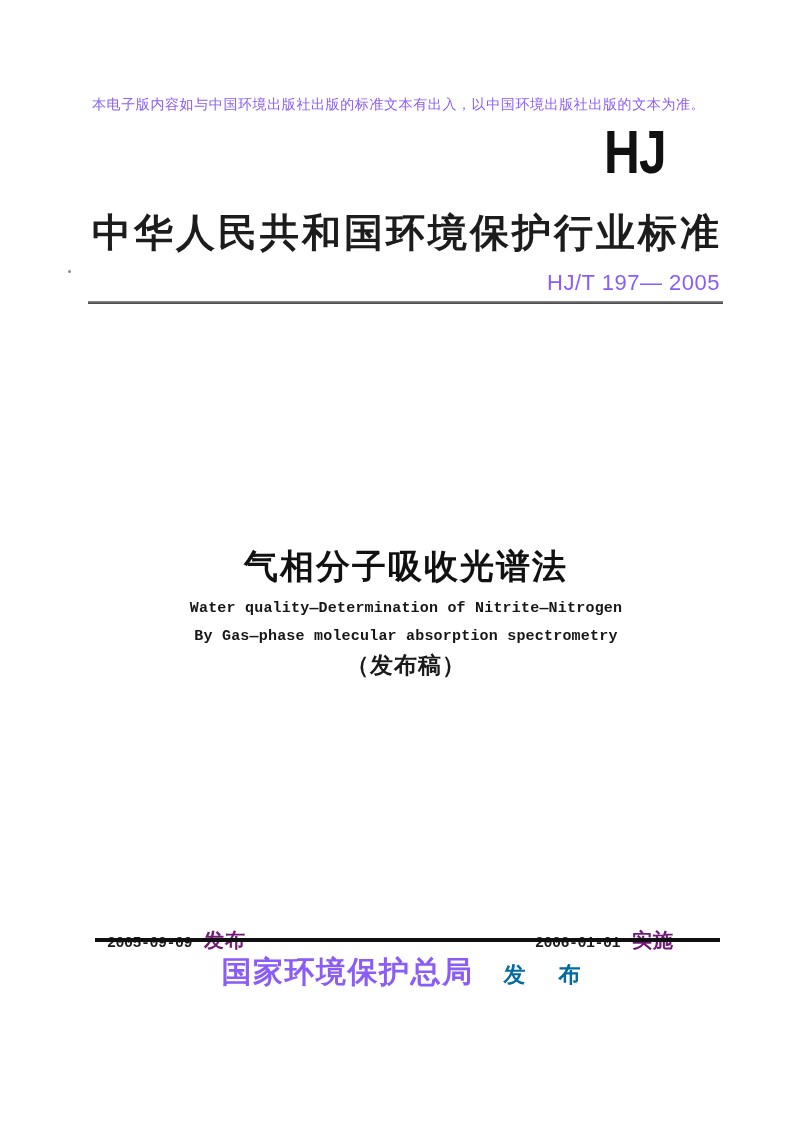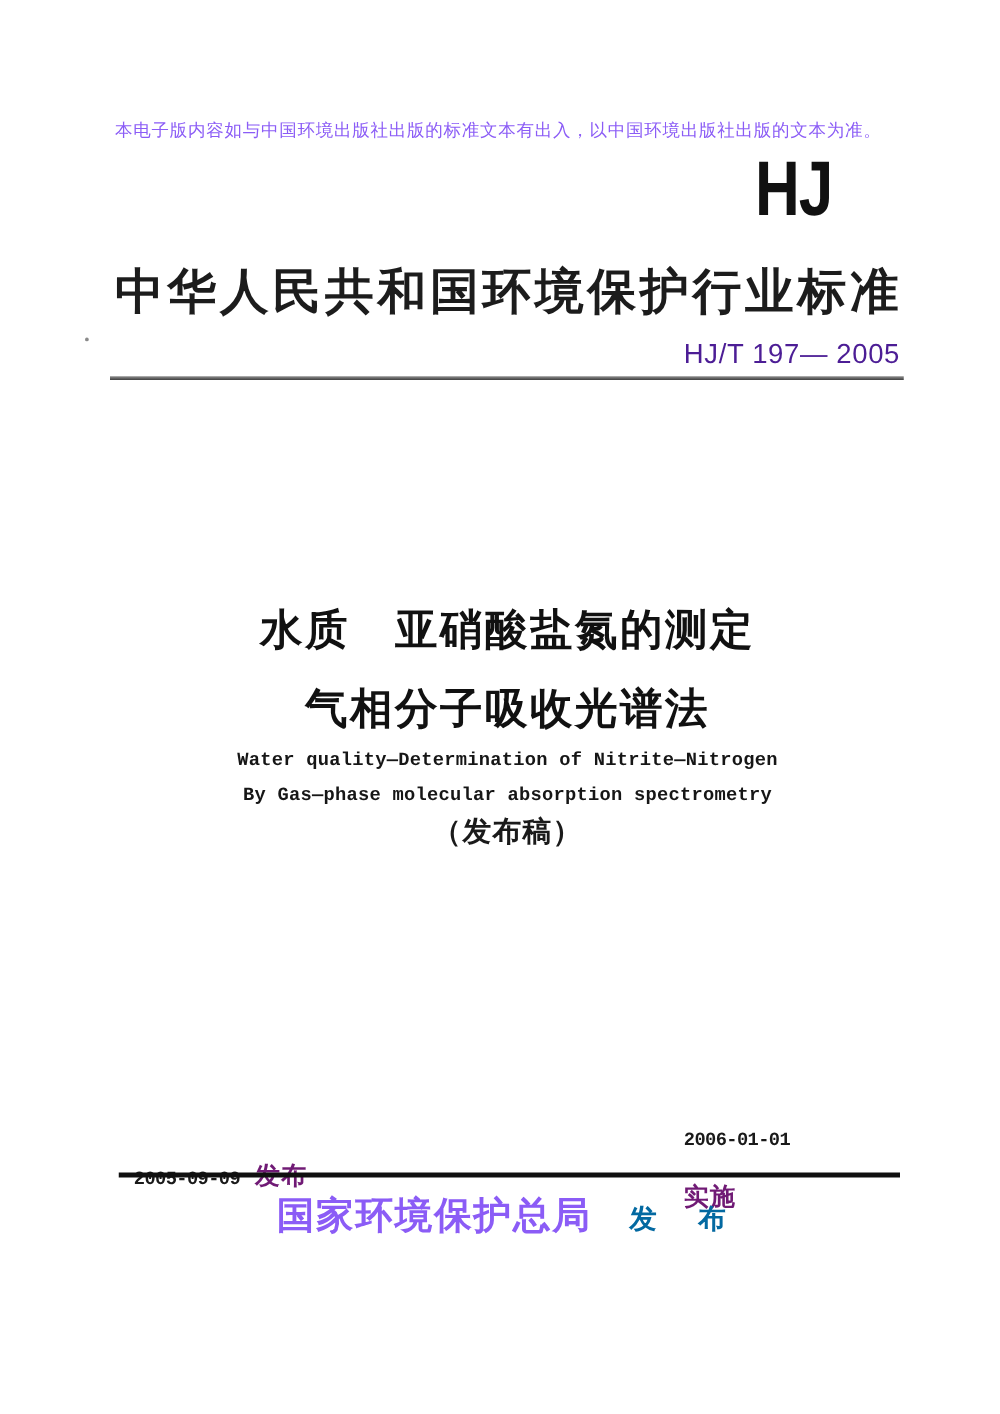--- a/index.html
+++ b/index.html
@@ -31,21 +31,21 @@
     position: absolute; left: 92px; right: 80px; top: 206px;
     text-align: center; white-space: nowrap;
     font-family: Liberation Mono, monospace;
     font-size: 39px; font-weight: 600; letter-spacing: 3px;
     color: #1c1c1c;
   }
 
   .std-number {
     position: absolute; right: 80px; top: 270px;
     font-family: "Liberation Sans", sans-serif;
-    font-size: 22px; letter-spacing: 0.5px; color: #4c1d95; text-align: center;
+    font-size: 22px; letter-spacing: 0.5px; color: #8b5cf6; text-align: center;
   }
 
   .rule { position: absolute; }
   .rule-top {
     left: 88px; width: 635px; top: 301px; height: 3px;
     background: linear-gradient(#909090, #3f3f3f);
   }
   .rule-bottom {
     left: 95px; width: 625px; top: 938px; height: 4px;
     background: #101010;
@@ -83,21 +83,21 @@
     font-family: "Liberation Sans", sans-serif;
     font-weight: 600; font-size: 23px; color: #1a1a1a;
     letter-spacing: 1px;
   }
 
   .date-group {
     position: absolute; top: 904px;
     display: flex; align-items: baseline;
   }
   .date-group.left { left: 107px; }
-  .date-group.right { left: 535px; flex-direction: column; }
+  .date-group.right { left: 535px; }
   .date-value {
     font-family: "Liberation Mono", monospace;
     font-weight: bold; font-size: 15px; letter-spacing: -0.5px;
     color: #1a1a1a;
   }
   .date-label {
     font-family: "Liberation Sans", sans-serif;
     font-weight: 600; font-size: 20px; margin-left: 12px;
     color: #701a75; letter-spacing: 1px; margin-top: 23px;
   }
@@ -128,21 +128,20 @@
   <div class="hj-logo">HJ</div>
 
   <div class="category">中华人民共和国环境保护行业标准</div>
 
   <div class="std-number">HJ/T 197— 2005</div>
 
   <div class="rule rule-top"></div>
 
   <div class="artifact-dot"></div>
 
-  <div class="title-cn l1">水质　亚硝酸盐氮的测定</div>
 
   <div class="title-cn l2">气相分子吸收光谱法</div>
 
   <div class="title-en l1">Water quality—Determination of Nitrite—Nitrogen</div>
 
   <div class="title-en l2">By Gas—phase molecular absorption spectrometry</div>
 
   <div class="draft-note">（发布稿）</div>
 
   <div class="date-group left">

